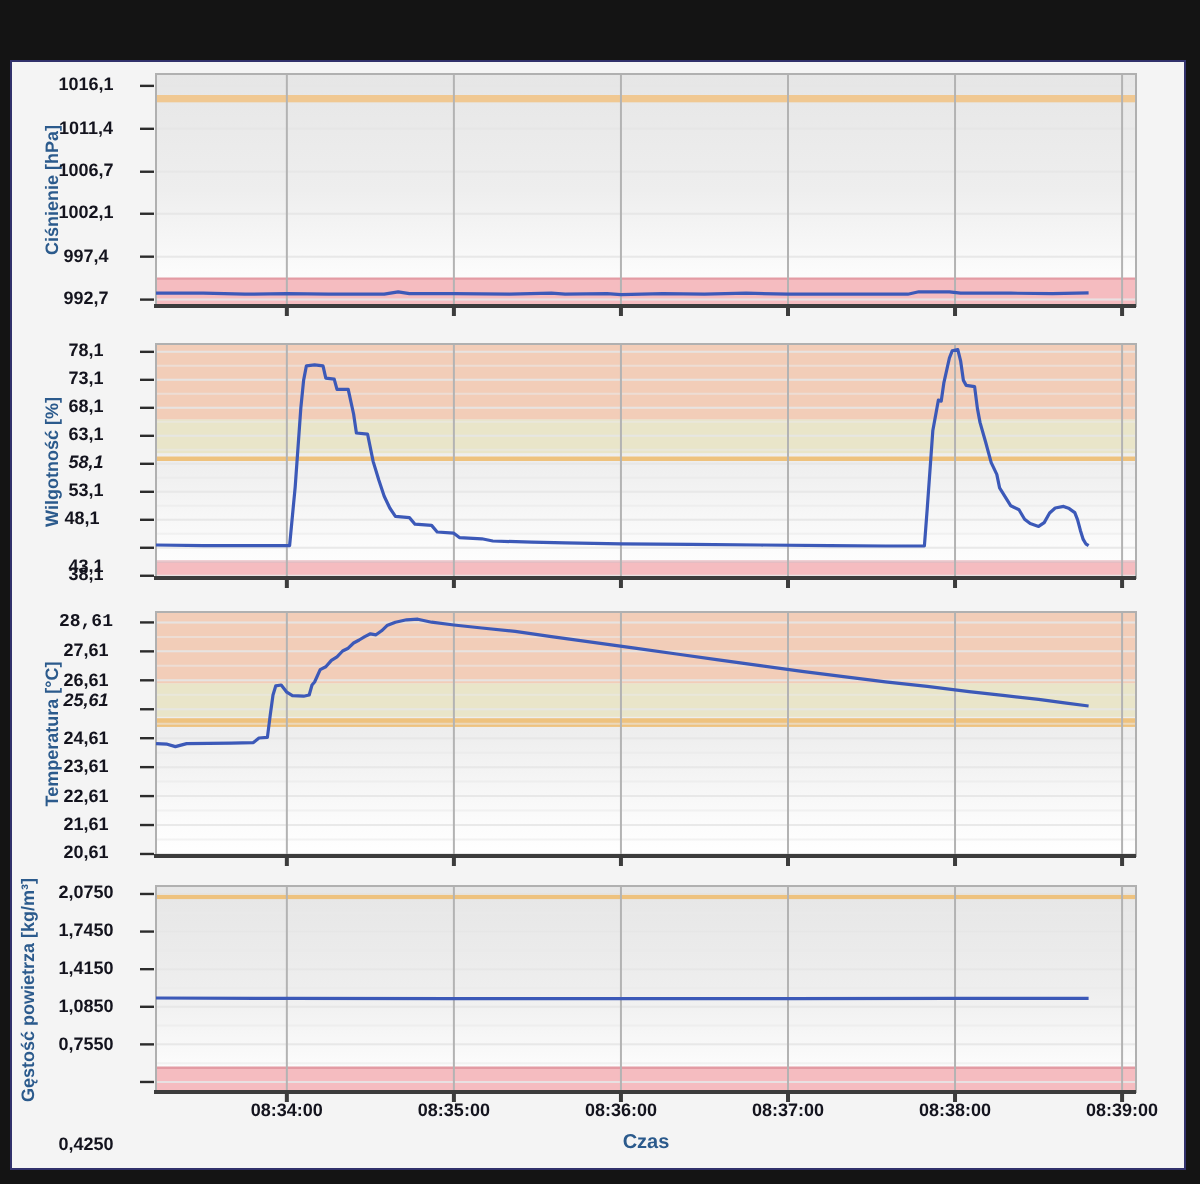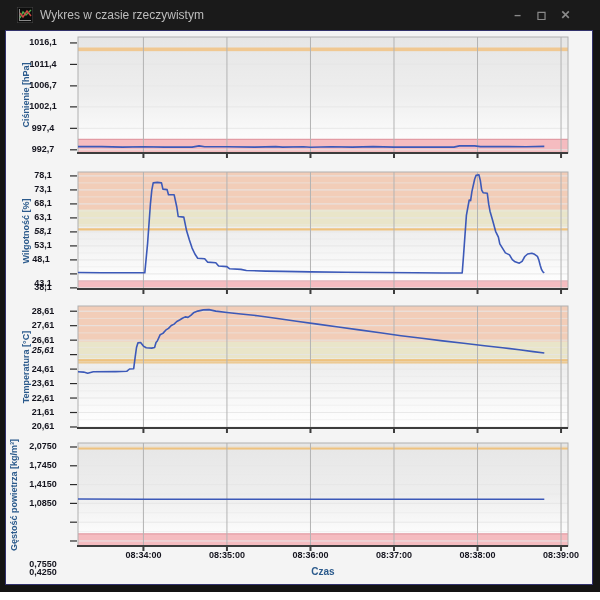--- a/index.html
+++ b/index.html
@@ -18,35 +18,20 @@
   .ytick{position:absolute;width:50px;text-align:center;font-size:9px;font-weight:bold;color:#14141e;line-height:11px;}
   .xtick{position:absolute;width:60px;text-align:center;font-size:9px;font-weight:bold;color:#14141e;line-height:11px;}
   .ytitle{position:absolute;font-size:9px;font-weight:bold;color:#2b5a8c;white-space:nowrap;
           transform:translate(-50%,-50%) rotate(-90deg);}
   .xaxis-title{position:absolute;width:40px;text-align:center;font-size:10px;font-weight:bold;color:#2b5a8c;}
 </style>
 </head>
 <body>
 
 <div class="window">
-  <div class="titlebar">
-    <svg class="app-icon" viewBox="0 0 16 16">
-      <rect x="0" y="0" width="16" height="16" fill="#0d0d0d" stroke="#4a4a4a" stroke-width="1"></rect>
-      <line x1="2.5" y1="2" x2="2.5" y2="13.5" stroke="#8a8a8a" stroke-width="1"></line>
-      <line x1="2" y1="13.5" x2="14" y2="13.5" stroke="#8a8a8a" stroke-width="1"></line>
-      <polyline points="3,11 6,5 9,8 14,3" fill="none" stroke="#4fae4b" stroke-width="1.4"></polyline>
-      <polyline points="3,6 6,10 10,4 14,9" fill="none" stroke="#cf4a44" stroke-width="1.4"></polyline>
-    </svg>
-    <span class="title">Wykres w czasie rzeczywistym</span>
-    <div class="controls">
-      <span class="ctrl">–</span>
-      <span class="ctrl">◻</span>
-      <span class="ctrl">✕</span>
-    </div>
-  </div>
   <div class="client"></div>
 </div>
 
 <svg id="charts-svg" width="600" height="600">
   <defs>
     <linearGradient id="plotbg" x1="0" y1="0" x2="0" y2="1">
       <stop offset="0" stop-color="#e6e6e6"></stop>
       <stop offset="0.5" stop-color="#eeeeee"></stop>
       <stop offset="0.85" stop-color="#fbfbfb"></stop>
       <stop offset="1" stop-color="#ffffff"></stop>
@@ -278,33 +263,33 @@
 <div class="ytick" style="left: 18px; top: 144.303px;">992,7</div>
 <div class="ytick" style="left: 18px; top: 170.419px;">78,1</div>
 <div class="ytick" style="left: 18px; top: 184.414px;">73,1</div>
 <div class="ytick" style="left: 18px; top: 198.409px;">68,1</div>
 <div class="ytick" style="left: 18px; top: 212.404px;">63,1</div>
 <div class="ytick" style="left: 18px; top: 226.4px; font-style: italic;">58,1</div>
 <div class="ytick" style="left: 18px; top: 240.395px;">53,1</div>
 <div class="ytick" style="left: 16px; top: 254.39px;">48,1</div>
 <div class="ytick" style="left: 18px; top: 268.385px; margin-top: 10px;">43,1</div>
 <div class="ytick" style="left: 18px; top: 282.38px;">38,1</div>
-<div class="ytick" style="left: 18px; top: 305.71px;">28,61</div>
+<div class="ytick" style="left: 18px; top: 305.71px; font-family: Liberation Mono, monospace;">28,61</div>
 <div class="ytick" style="left: 18px; top: 320.182px;">27,61</div>
 <div class="ytick" style="left: 18px; top: 334.654px;">26,61</div>
 <div class="ytick" style="left: 18px; top: 345px; font-style: italic;">25,61</div>
 <div class="ytick" style="left: 18px; top: 363.598px;">24,61</div>
 <div class="ytick" style="left: 18px; top: 378.071px;">23,61</div>
 <div class="ytick" style="left: 18px; top: 392.543px;">22,61</div>
 <div class="ytick" style="left: 18px; top: 407.015px;">21,61</div>
 <div class="ytick" style="left: 18px; top: 421.487px;">20,61</div>
 <div class="ytick" style="left: 18px; top: 441.488px;">2,0750</div>
 <div class="ytick" style="left: 18px; top: 460.288px;">1,7450</div>
 <div class="ytick" style="left: 18px; top: 479.087px;">1,4150</div>
 <div class="ytick" style="left: 18px; top: 497.887px;">1,0850</div>
-<div class="ytick" style="left: 18px; top: 516.687px; margin-top: 42px;">0,7550</div>
+<div class="ytick" style="left: 18px; top: 516.687px;">0,7550</div>
 <div class="ytick" style="left: 18px; top: 535.487px; margin-top: 32px;">0,4250</div>
 <div class="xtick" style="left: 113.426px; top: 550px;">08:34:00</div>
 <div class="xtick" style="left: 196.949px; top: 550px;">08:35:00</div>
 <div class="xtick" style="left: 280.472px; top: 550px;">08:36:00</div>
 <div class="xtick" style="left: 363.994px; top: 550px;">08:37:00</div>
 <div class="xtick" style="left: 447.517px; top: 550px;">08:38:00</div>
 <div class="xtick" style="left: 531.04px; top: 550px;">08:39:00</div>
 
 </body></html>

